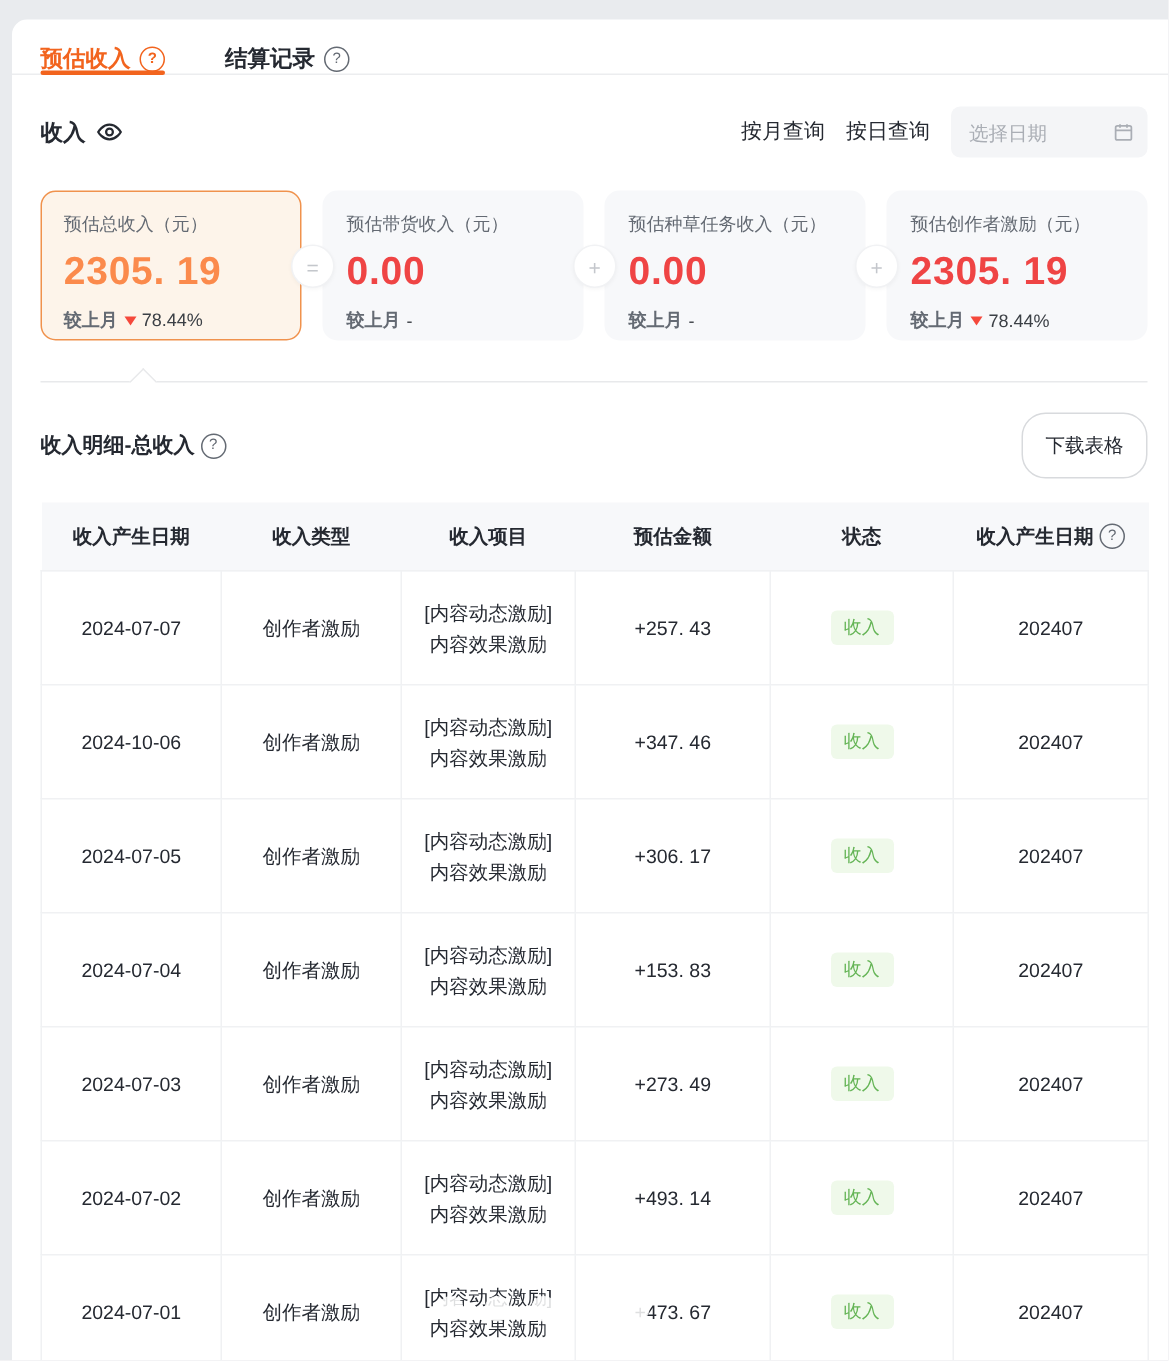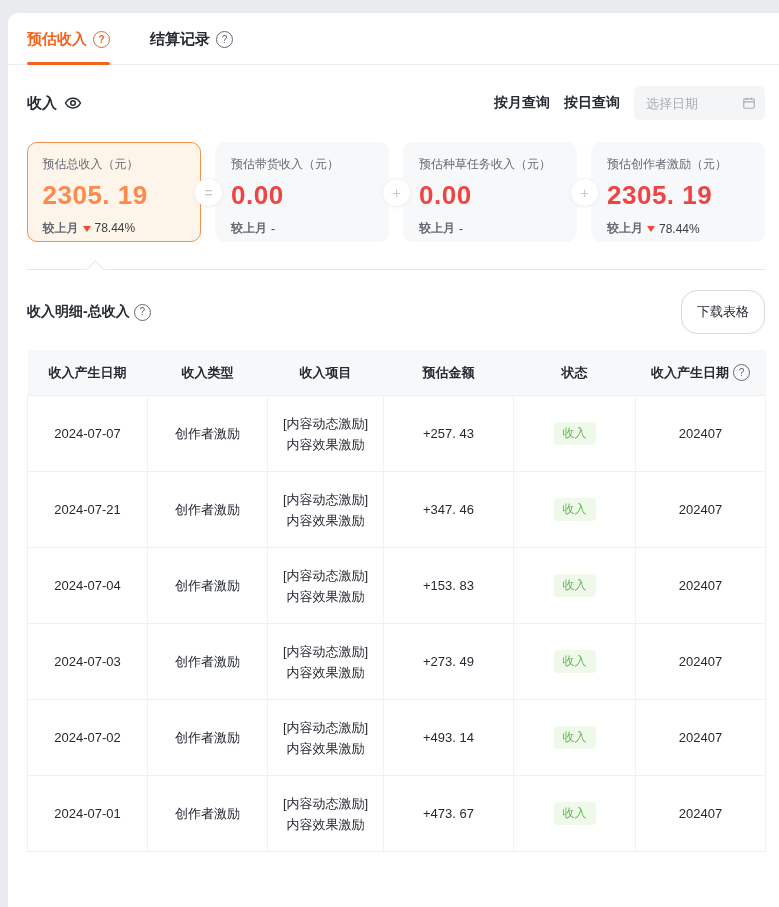--- a/index.html
+++ b/index.html
@@ -16,21 +16,21 @@
     background:#ffffff;border-top-left-radius:10px;overflow:hidden;
   }
 
   
   .tabbar{
     display:flex;gap:40px;padding:17px 19px 0 19px;
     border-bottom:1px solid #ecedef;position:relative;
   }
   .tab{
     position:relative;display:flex;align-items:center;gap:6px;
-    font-size:15px;font-weight:700;color:#252931;padding-bottom:15px;cursor:pointer;
+    font-size:15px;font-weight:700;color:#252931;cursor:pointer;
   }
   .tab.active{color:#f2641e;}
   .tab.active .underline{
     position:absolute;left:0;right:0;bottom:-1px;height:3px;
     background:#f2641e;border-radius:2px;
   }
   .help{
     display:inline-flex;align-items:center;justify-content:center;
     width:15px;height:15px;border:1.4px solid currentColor;border-radius:50%;
     font-size:10px;font-weight:700;line-height:1;flex:0 0 auto;
@@ -39,21 +39,21 @@
   .help.gray{color:#646a73;border-width:1.2px;font-weight:400;}
 
   
   .income-row{
     display:flex;align-items:center;justify-content:space-between;
     margin:21px 14px 0 19px;height:34px;
   }
   .income-title{display:flex;align-items:center;gap:7px;font-size:15px;font-weight:700;color:#252931;}
   .eye{cursor:pointer;display:inline-flex;}
   .filters{display:flex;align-items:center;gap:14px;}
-  .filter-label{font-size:14px;font-weight:700;color:#252931;}
+  .filter-label{font-size:14px;font-weight:400;color:#252931;}
   .date-input{
     position:relative;width:131px;height:34px;background:#f4f5f7;border-radius:6px;
     display:flex;align-items:center;
   }
   .date-input input{
     border:none;background:transparent;outline:none;width:100%;
     padding:0 28px 0 12px;font-size:13px;color:#252931;
     font-family:"Liberation Sans","DejaVu Sans",sans-serif;
   }
   .date-input input::placeholder{color:#aaaeb5;}
@@ -264,25 +264,34 @@
             <tr>
     <td>2024-07-07</td>
     <td>创作者激励</td>
     <td class="item">[内容动态激励]
 内容效果激励</td>
     <td>+257. 43</td>
     <td><span class="status-badge">收入</span></td>
     <td>202407</td>
   </tr>
             <tr>
-    <td>2024-07-21</td>
+    <td>2024-10-06</td>
     <td>创作者激励</td>
     <td class="item">[内容动态激励]
 内容效果激励</td>
     <td>+347. 46</td>
+    <td><span class="status-badge">收入</span></td>
+    <td>202407</td>
+  </tr>
+            <tr>
+    <td>2024-07-05</td>
+    <td>创作者激励</td>
+    <td class="item">[内容动态激励]
+内容效果激励</td>
+    <td>+306. 17</td>
     <td><span class="status-badge">收入</span></td>
     <td>202407</td>
   </tr>
             <tr>
     <td>2024-07-04</td>
     <td>创作者激励</td>
     <td class="item">[内容动态激励]
 内容效果激励</td>
     <td>+153. 83</td>
     <td><span class="status-badge">收入</span></td>

